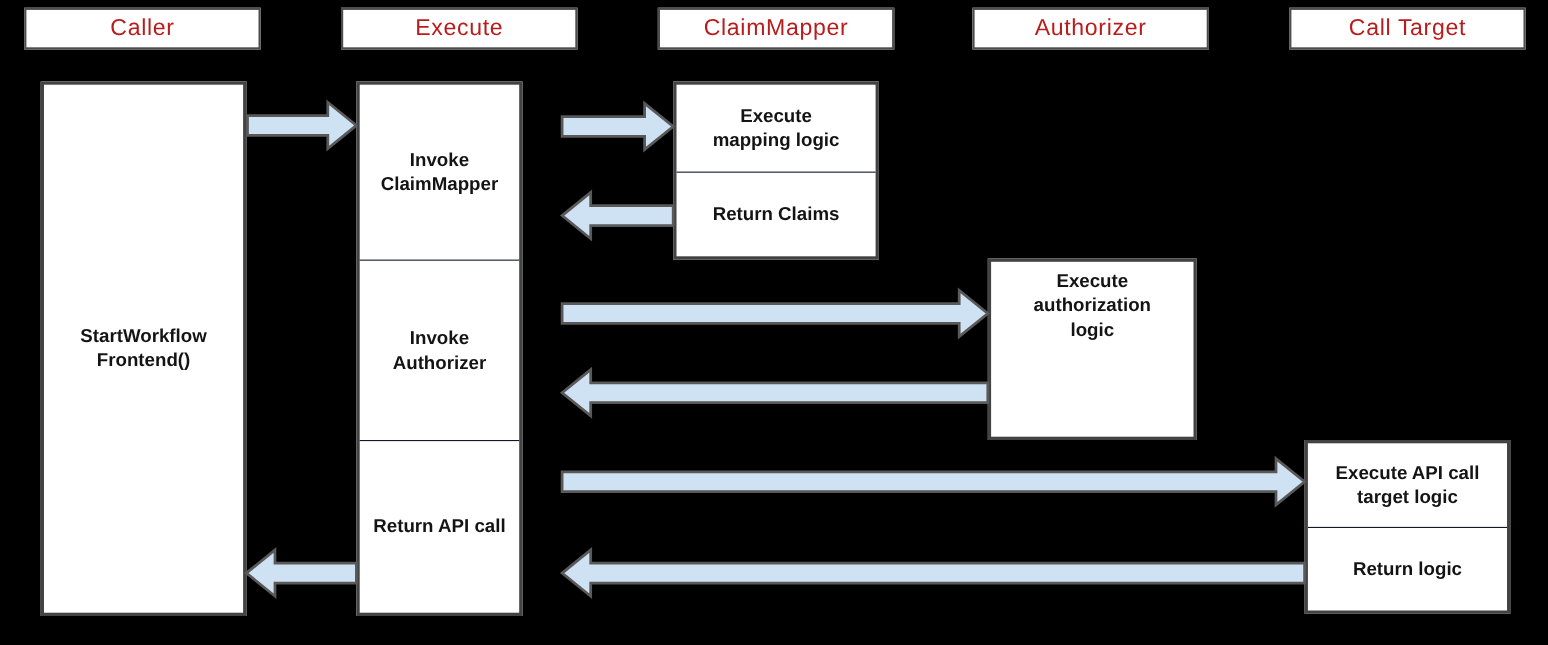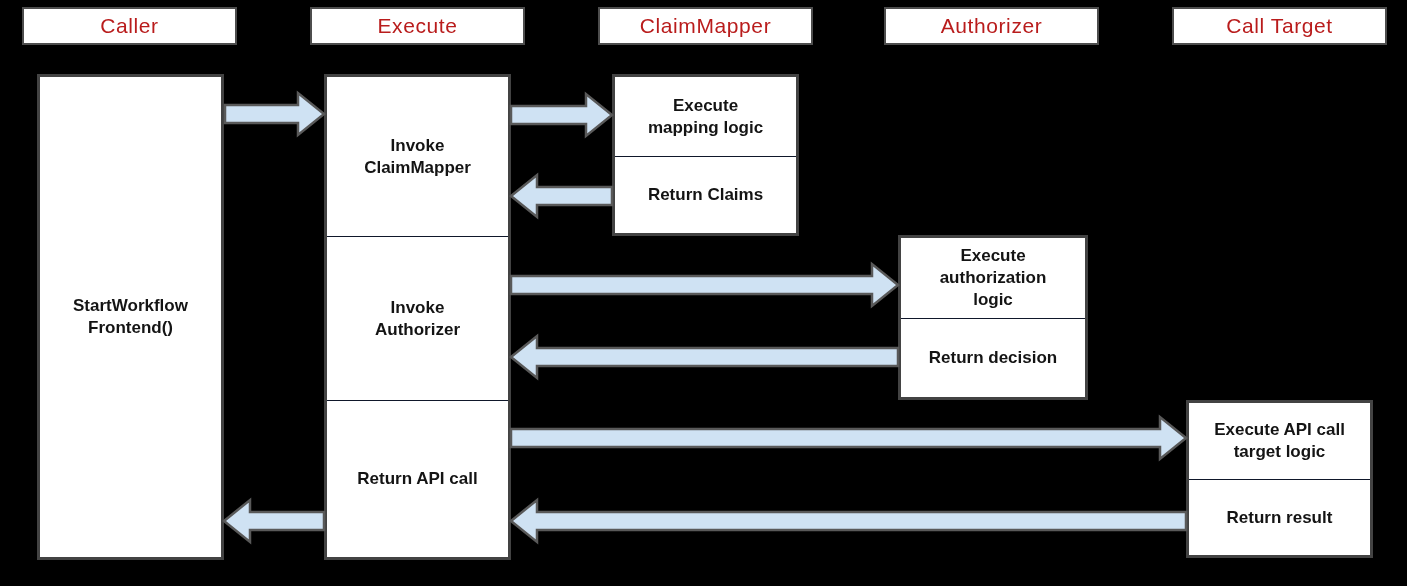--- a/index.html
+++ b/index.html
@@ -35,45 +35,44 @@
   <div class="hdr" style="left:310px;width:215px;">Execute</div>
   <div class="hdr" style="left:598px;width:215px;">ClaimMapper</div>
   <div class="hdr" style="left:884px;width:215px;">Authorizer</div>
   <div class="hdr" style="left:1172px;width:215px;">Call Target</div>
 
   <div class="stack" style="left:37px;top:74px;width:187px;height:486px;">
     <div class="cell fill">StartWorkflow
 Frontend()</div>
   </div>
 
-  <div class="stack" style="left:324px;top:74px;width:187px;height:486px;">
+  <div class="stack" style="left:324px;top:74px;width:151px;height:486px;">
     <div class="cell" style="height:159px;">Invoke
 ClaimMapper</div>
     <div class="cell" style="height:164px;">Invoke
 Authorizer</div>
     <div class="cell" style="height:157px;">Return API call</div>
   </div>
 
   <div class="stack" style="left:612px;top:74px;width:187px;height:162px;">
     <div class="cell" style="height:79px;">Execute
 mapping logic</div>
     <div class="cell" style="height:77px;">Return Claims</div>
   </div>
 
   <div class="stack" style="left:898px;top:235px;width:190px;height:165px;">
     <div class="cell" style="height:80px;">Execute
 authorization
 logic</div>
-    <div class="cell" style="height:79px;">Return decision</div>
   </div>
 
   <div class="stack" style="left:1186px;top:400px;width:187px;height:158px;">
     <div class="cell" style="height:76px;border-radius:22px;">Execute API call
 target logic</div>
-    <div class="cell" style="height:76px;">Return result</div>
+    <div class="cell" style="height:76px;">Return logic</div>
   </div>
 
   <svg id="arrows" viewBox="0 0 1407 586" xmlns="http://www.w3.org/2000/svg">
       <polygon points="225,105 298,105 298,93 324,114 298,135 298,123 225,123" fill="#cfe2f3" stroke="#595959" stroke-width="2.5"></polygon>
       <polygon points="511,106 586,106 586,94 612,115 586,136 586,124 511,124" fill="#cfe2f3" stroke="#595959" stroke-width="2.5"></polygon>
       <polygon points="612,187 537,187 537,175 511,196 537,217 537,205 612,205" fill="#cfe2f3" stroke="#595959" stroke-width="2.5"></polygon>
       <polygon points="511,276 872,276 872,264 898,285 872,306 872,294 511,294" fill="#cfe2f3" stroke="#595959" stroke-width="2.5"></polygon>
       <polygon points="898,348 537,348 537,336 511,357 537,378 537,366 898,366" fill="#cfe2f3" stroke="#595959" stroke-width="2.5"></polygon>
       <polygon points="511,429 1160,429 1160,417 1186,438 1160,459 1160,447 511,447" fill="#cfe2f3" stroke="#595959" stroke-width="2.5"></polygon>
       <polygon points="1186,512 537,512 537,500 511,521 537,542 537,530 1186,530" fill="#cfe2f3" stroke="#595959" stroke-width="2.5"></polygon>

